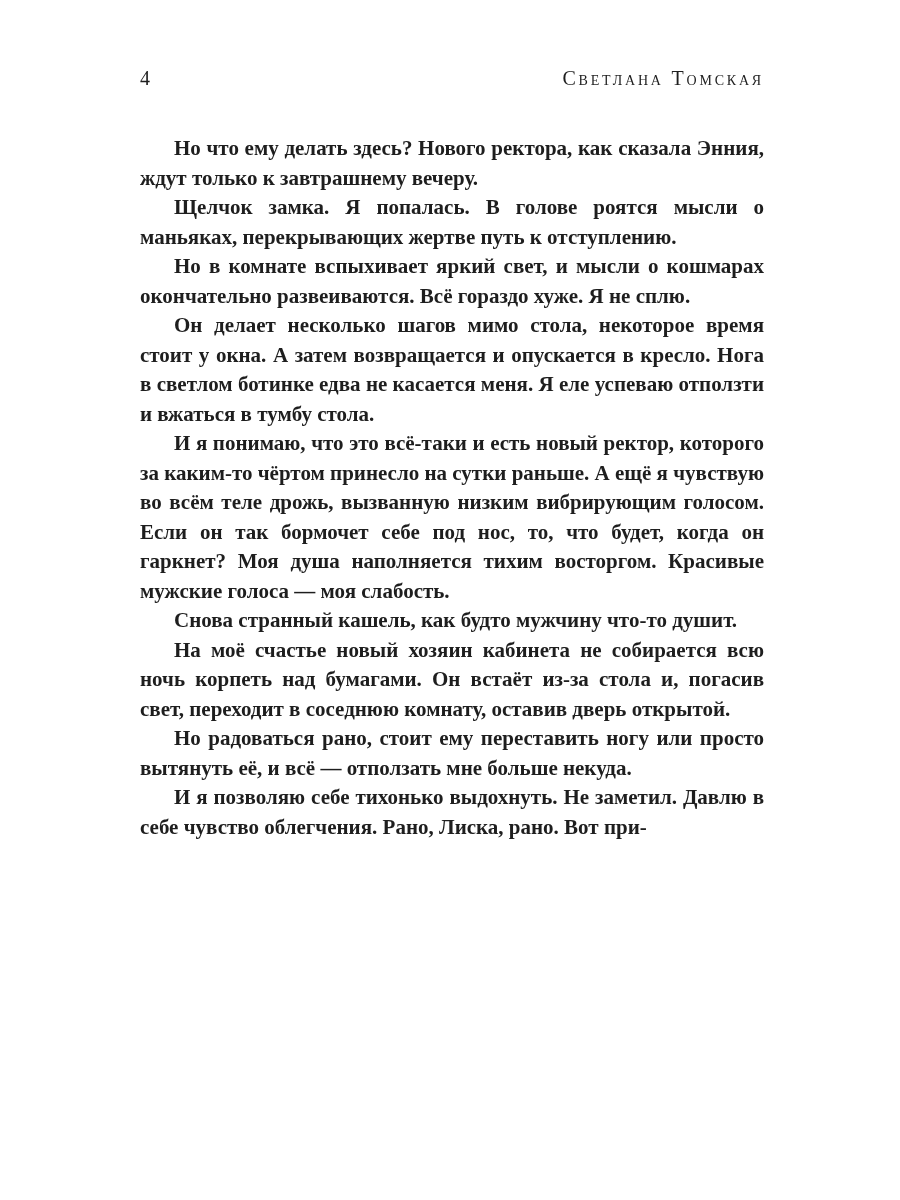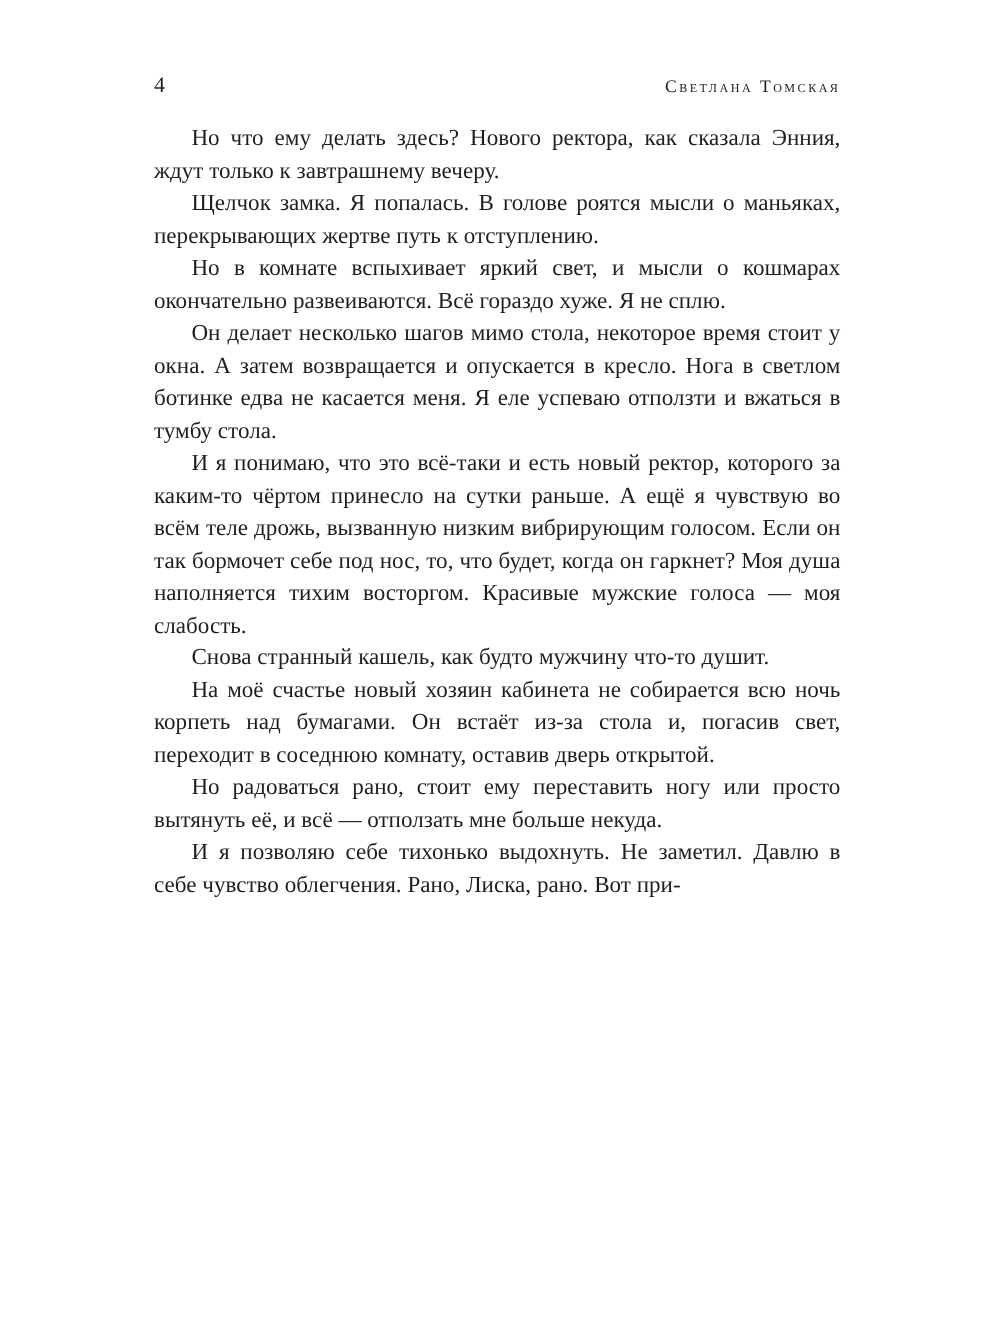--- a/index.html
+++ b/index.html
@@ -29,28 +29,29 @@
     line-height: 24px;
   }
   .page-number {
     font-size: 20px;
     letter-spacing: 0.02em;
   }
   .author-name {
     font-variant-caps: small-caps;
     font-variant: small-caps;
     letter-spacing: 0.14em;
-    font-size: 16px;
+    font-size: 20px;
   }
   .text-body {
-    margin-top: 19px;
+    margin-top: 44px;
     font-size: 21px;
     line-height: 29.5px;
     text-align: justify;
     hyphens: auto;
+    font-weight: bold;
     -webkit-hyphens: auto;
   }
   .text-body p.para {
     margin: 0;
     padding: 0;
     text-indent: 34px;
   }
 </style>
 </head>
 <body style="background: rgb(255, 255, 255); color: rgb(30, 30, 30);">

